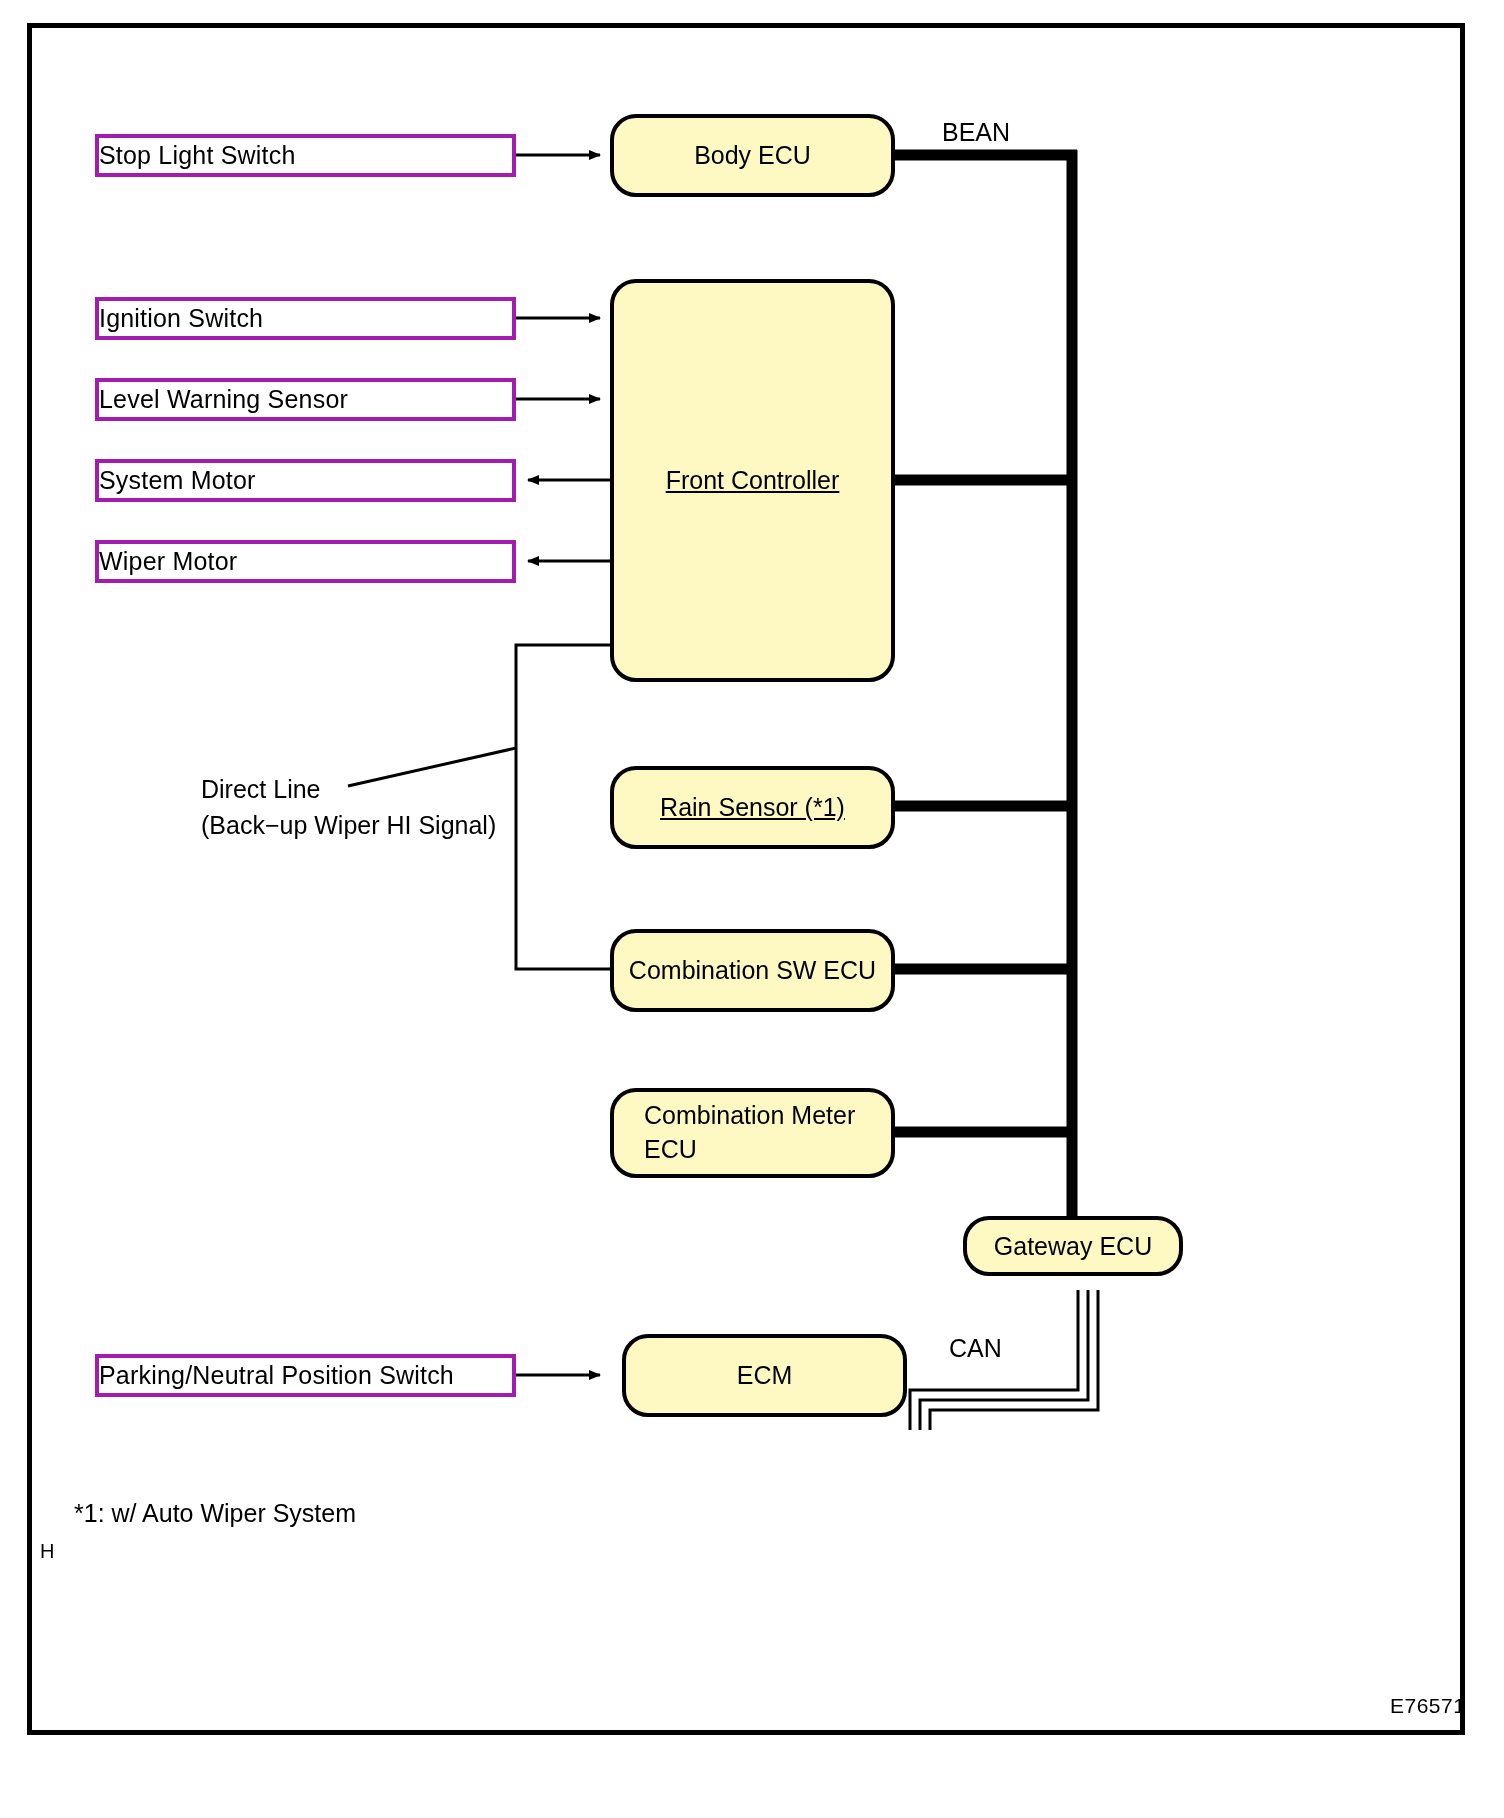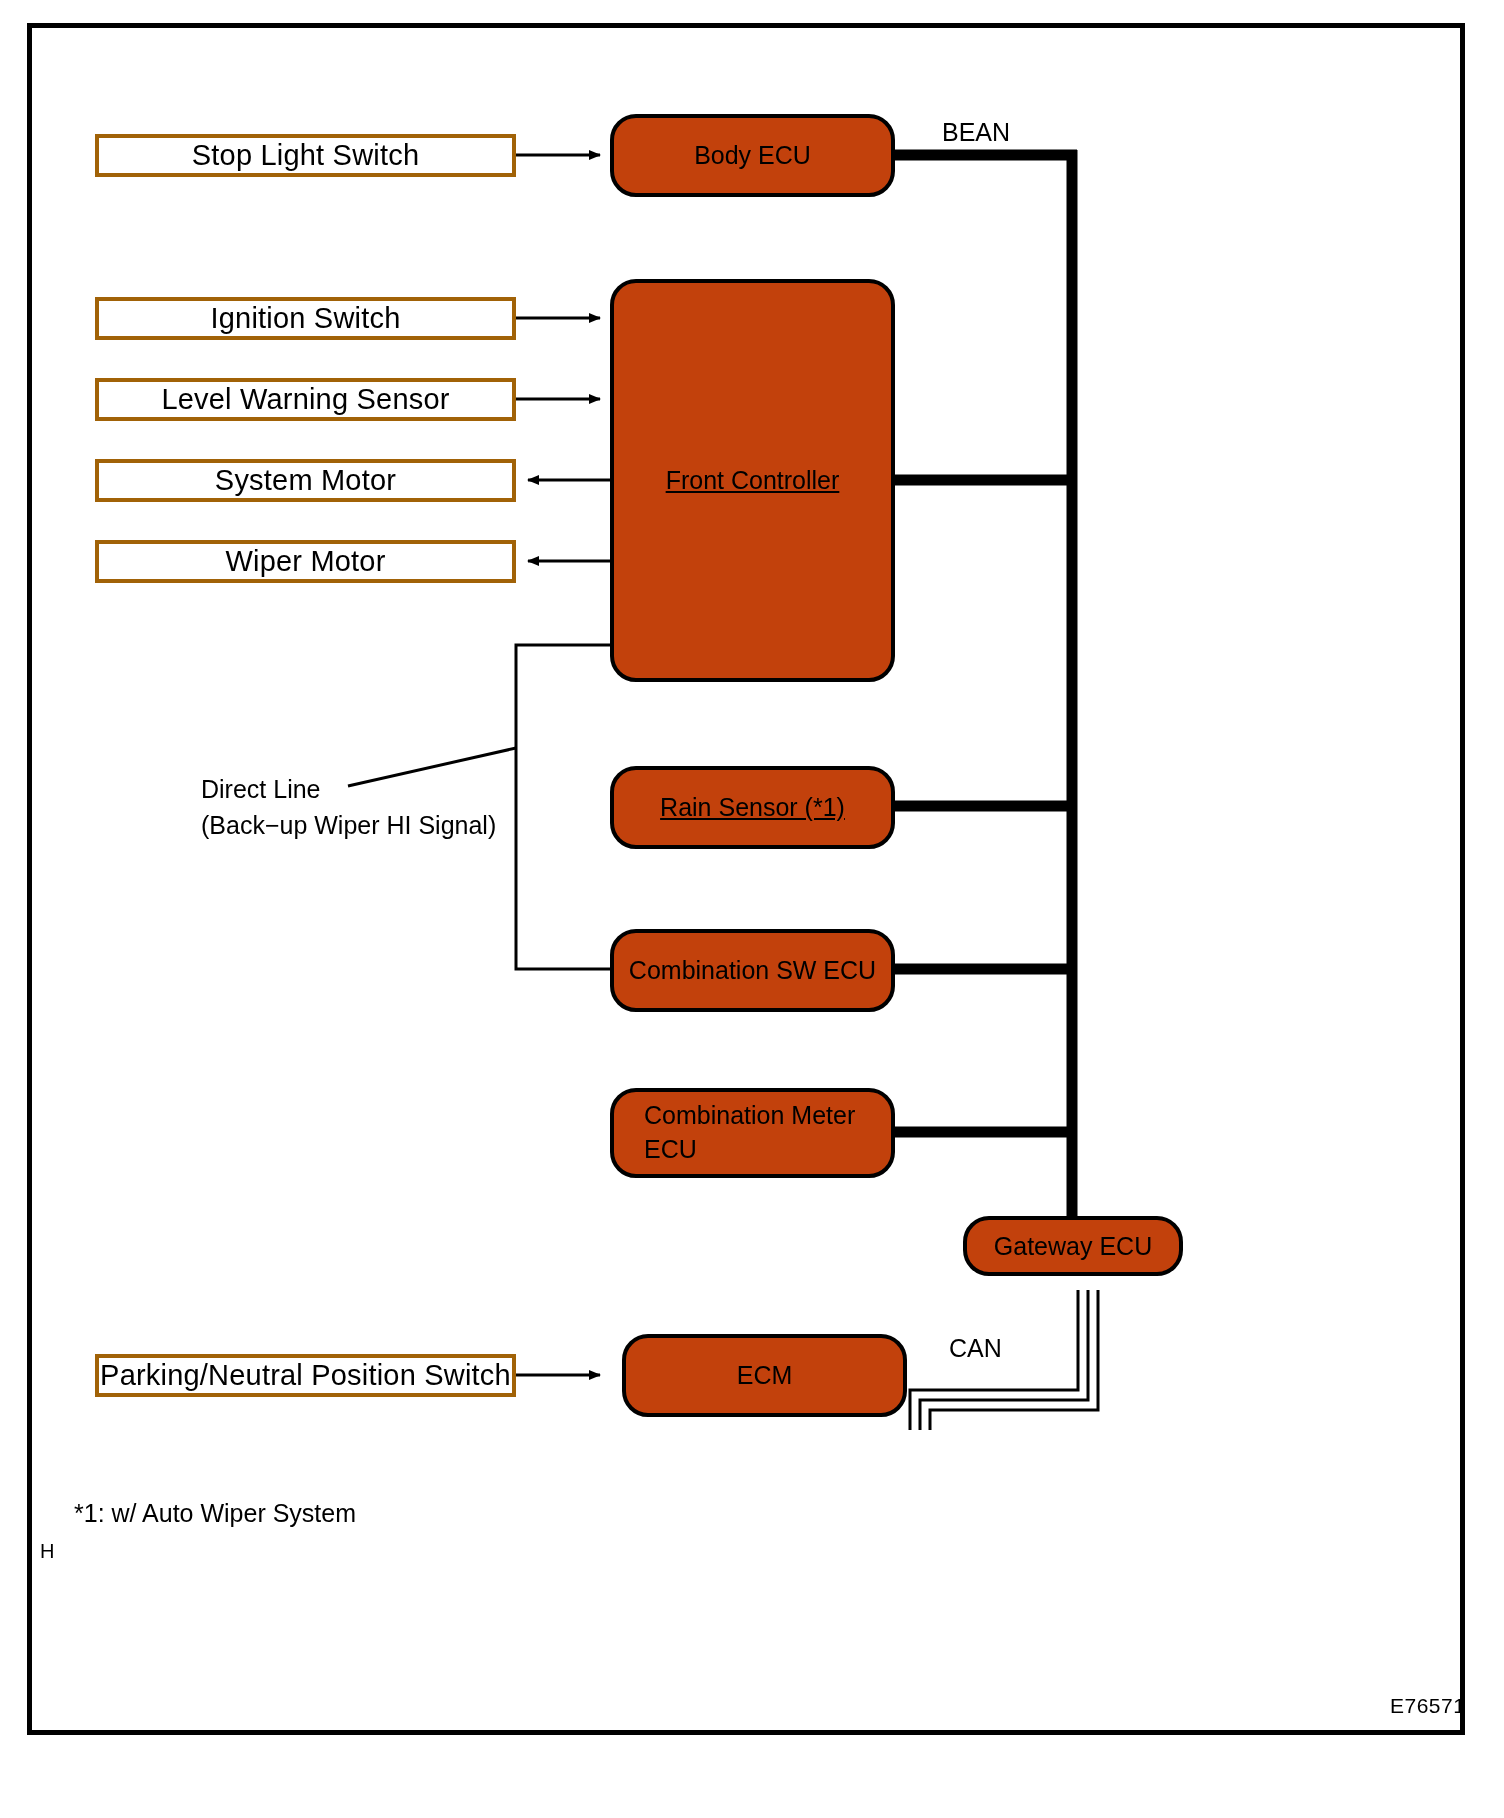--- a/index.html
+++ b/index.html
@@ -33,36 +33,36 @@
     left: 0;
     top: 0;
     width: 1504px;
     height: 1818px;
     pointer-events: none;
   }
   
   .rect-box {
     position: absolute;
     box-sizing: border-box;
-    border: 4px solid #a16207;
+    border: 4px solid #a21caf;
     background: #ffffff;
     display: flex;
     align-items: center;
-    justify-content: center;
-    font-size: 29px;
+    justify-content: flex-start;
+    font-size: 25px;
     letter-spacing: 0.2px;
     white-space: nowrap;
   }
   
   .round-box {
     position: absolute;
     box-sizing: border-box;
     border: 4px solid #000000;
     border-radius: 26px;
-    background: #c2410c;
+    background: #fef9c3;
     display: flex;
     align-items: center;
     justify-content: center;
     font-size: 25px;
     white-space: pre-line;
   }
   .round-box.left-align {
     justify-content: flex-start;
     padding-left: 30px;
     text-align: left;

